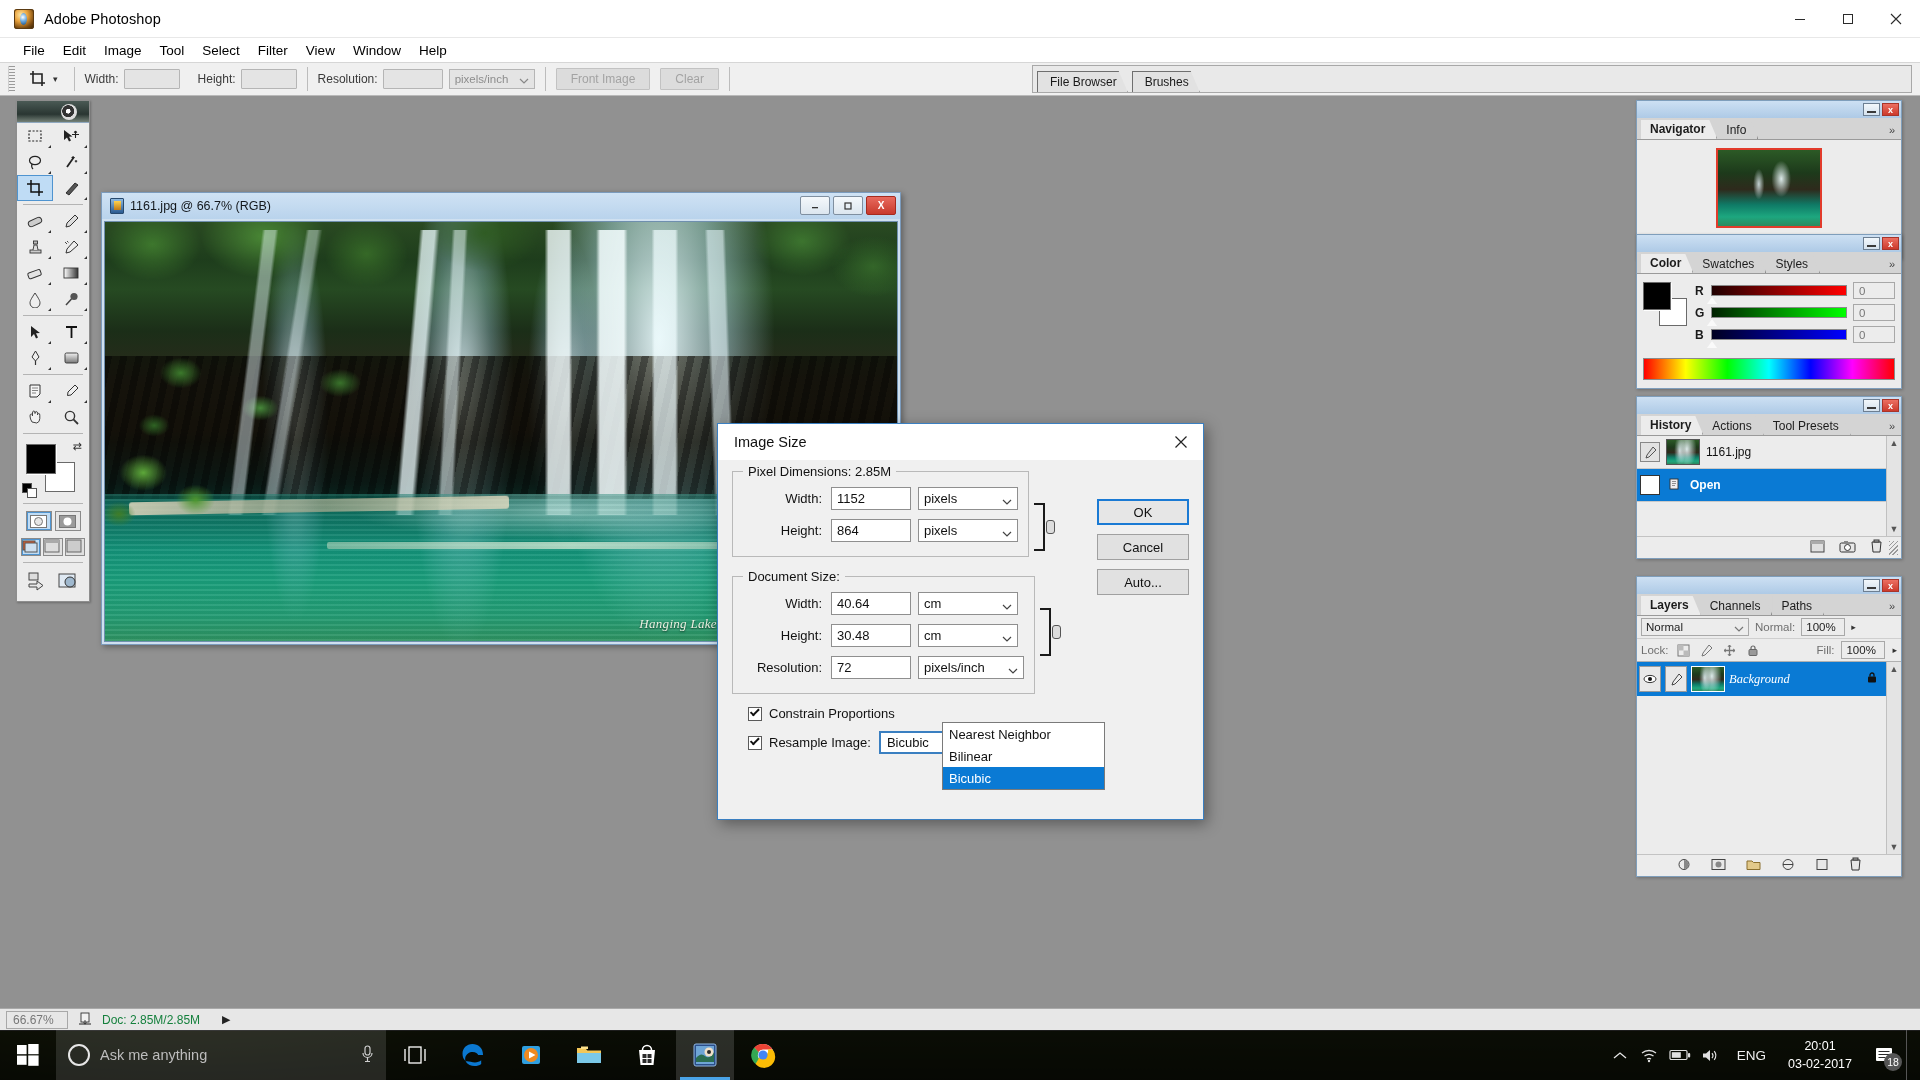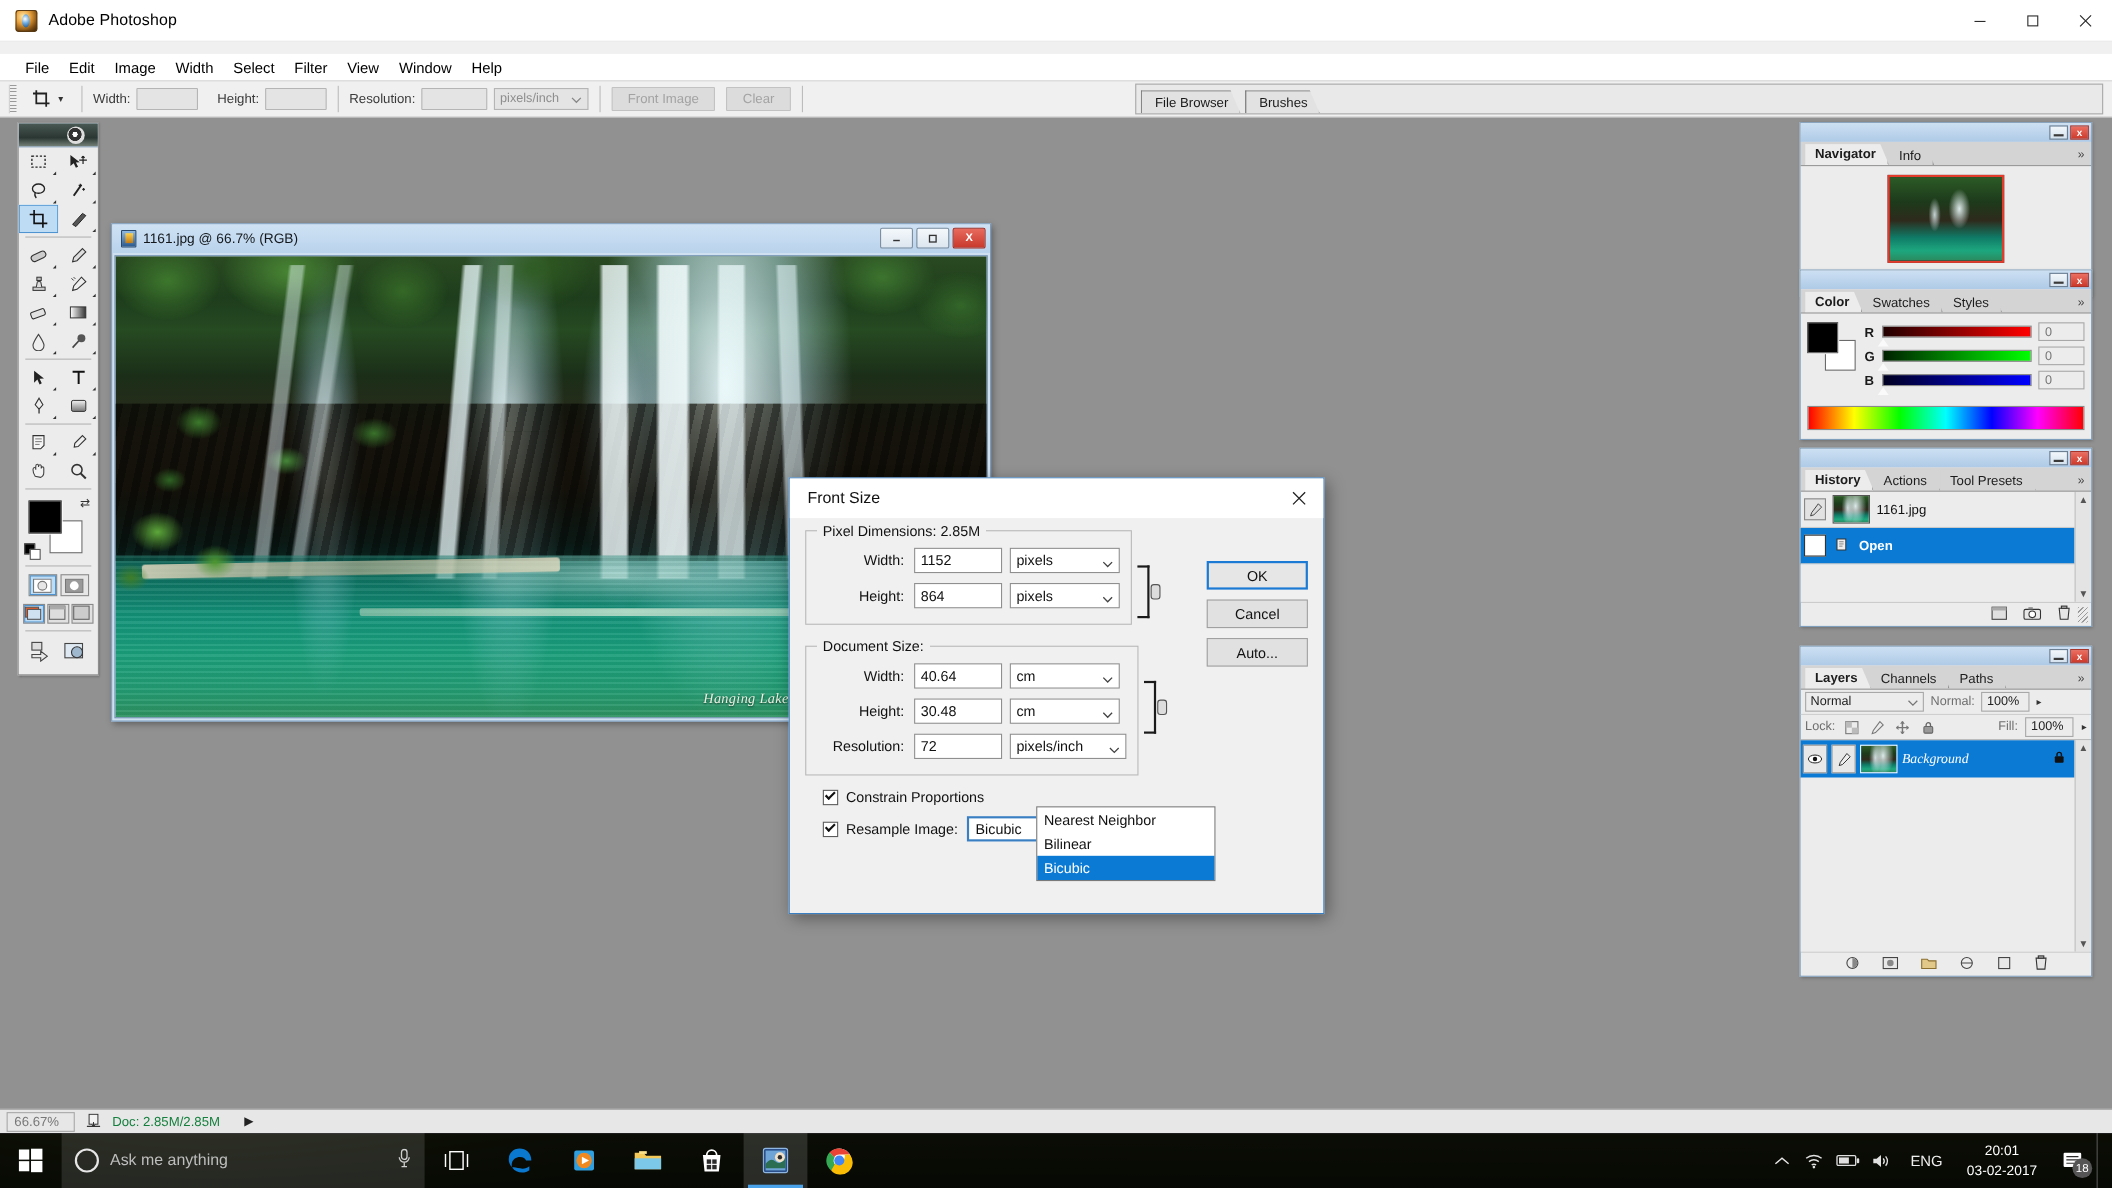--- a/index.html
+++ b/index.html
@@ -45,21 +45,21 @@
     content:"";position:absolute;left:6px;top:4px;width:7px;height:12px;border-radius:50%;
     background:radial-gradient(circle at 40% 35%, #fff 0%, #6aa9e0 45%, #1a4a7a 100%);
   }
   #ps-title { font-size:14.5px; color:#000; letter-spacing:.1px; }
   #ps-wincontrols { position:absolute; right:0; top:0; height:38px; display:flex; }
   .wbtn { width:48px;height:38px;display:flex;align-items:center;justify-content:center;color:#2b2b2b; }
   .wbtn svg { display:block; }
   
   #ps-menubar {
     height:24px; display:flex; align-items:center; padding-left:14px;
-    background:#fff; font-size:13.5px; color:#000;margin-top:11px;
+    background:#fff; font-size:13.5px; color:#000;
   }
   #ps-menubar .mi { padding:2px 9px; cursor:default; }
   
   #ps-optionsbar {
     height:34px; background:#f0f0f0; display:flex; align-items:center;
     border-top:1px solid #d6d6d6; border-bottom:1px solid #b9b9b9;
     padding-left:8px; gap:0;
   }
   .grip { width:7px;height:26px;margin-right:8px;
     background:repeating-linear-gradient(180deg,#9a9a9a 0 1px,transparent 1px 3px);
@@ -403,21 +403,21 @@
             <path d="M1 1 L11 11 M11 1 L1 11" stroke="#2b2b2b" stroke-width="1.1" fill="none"></path>
           </svg>
       </div>
     </div>
   </div>
 
   <div id="ps-menubar">
     <div class="mi">File</div>
     <div class="mi">Edit</div>
     <div class="mi">Image</div>
-    <div class="mi">Width</div>
+    <div class="mi">Tool</div>
     <div class="mi">Select</div>
     <div class="mi">Filter</div>
     <div class="mi">View</div>
     <div class="mi">Window</div>
     <div class="mi">Help</div>
   </div>
 
   <div id="ps-optionsbar">
     <div class="grip"></div>
     <div class="opt-toolicon">
@@ -971,21 +971,21 @@
         <span>
           <svg width="13" height="14" viewBox="0 0 13 14">
               <path d="M2 3 h9 l-1 10 H3 Z" fill="#e6e6e6" stroke="#333"></path>
               <rect x="4" y="1" width="5" height="2" fill="#bbb" stroke="#333"></rect>
             </svg></span>
       </div>
     </div>
 
     <div id="dlg">
       <div id="dlg-title">
-        <span>Front Size</span>
+        <span>Image Size</span>
         <div id="dlg-close">
           <svg width="14" height="14" viewBox="0 0 14 14">
               <path d="M1.5 1.5 L12.5 12.5 M12.5 1.5 L1.5 12.5" stroke="#222" stroke-width="1.2" fill="none"></path>
             </svg>
         </div>
       </div>
       <div id="dlg-body">
 
         <fieldset style="width:295px">
           <legend>Pixel Dimensions:  2.85M</legend>

